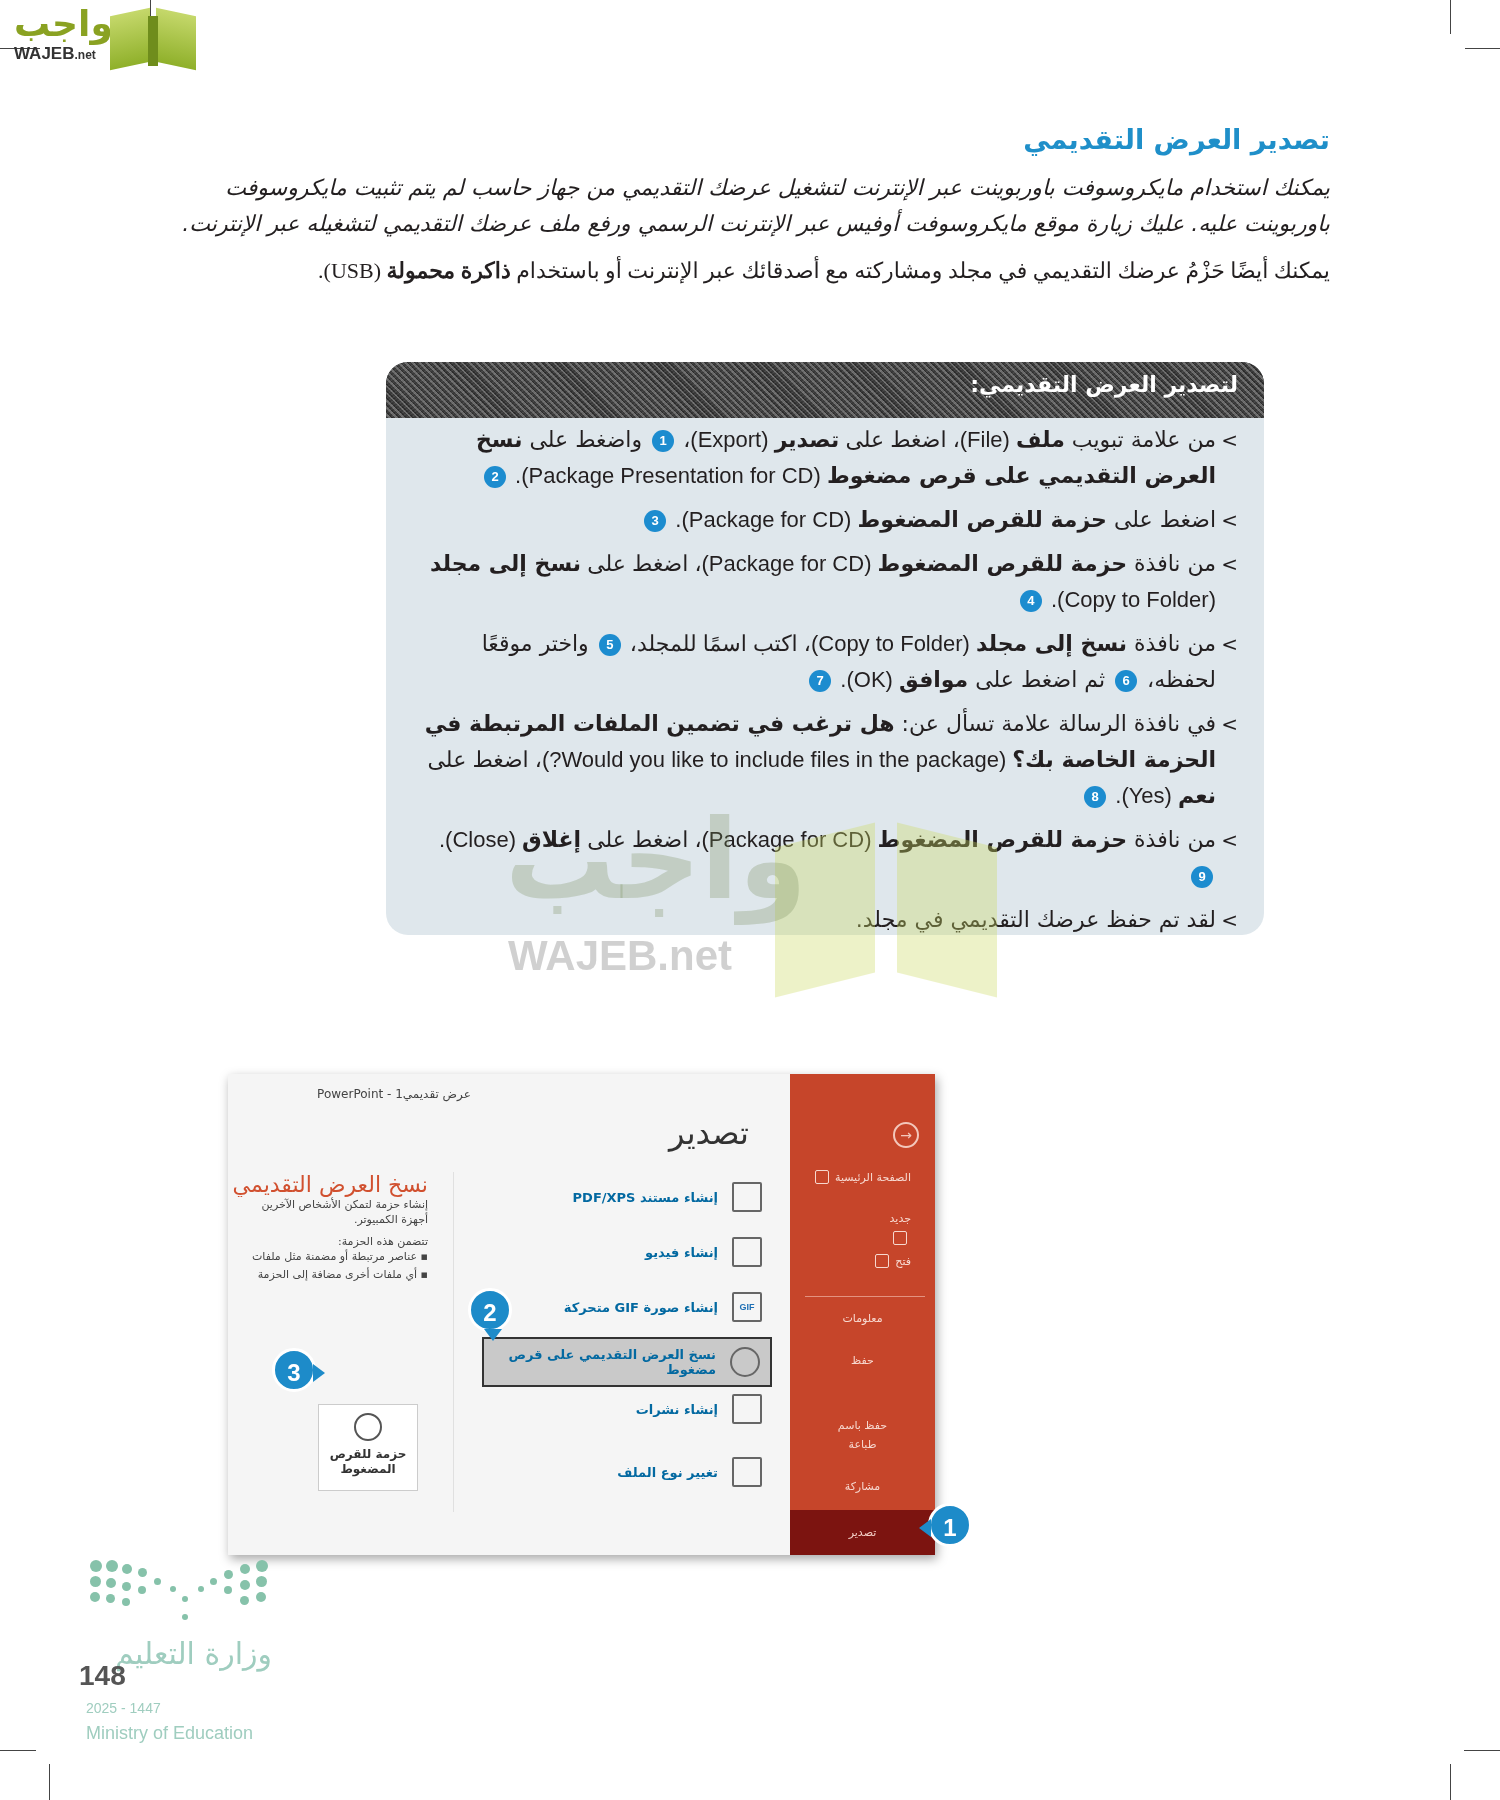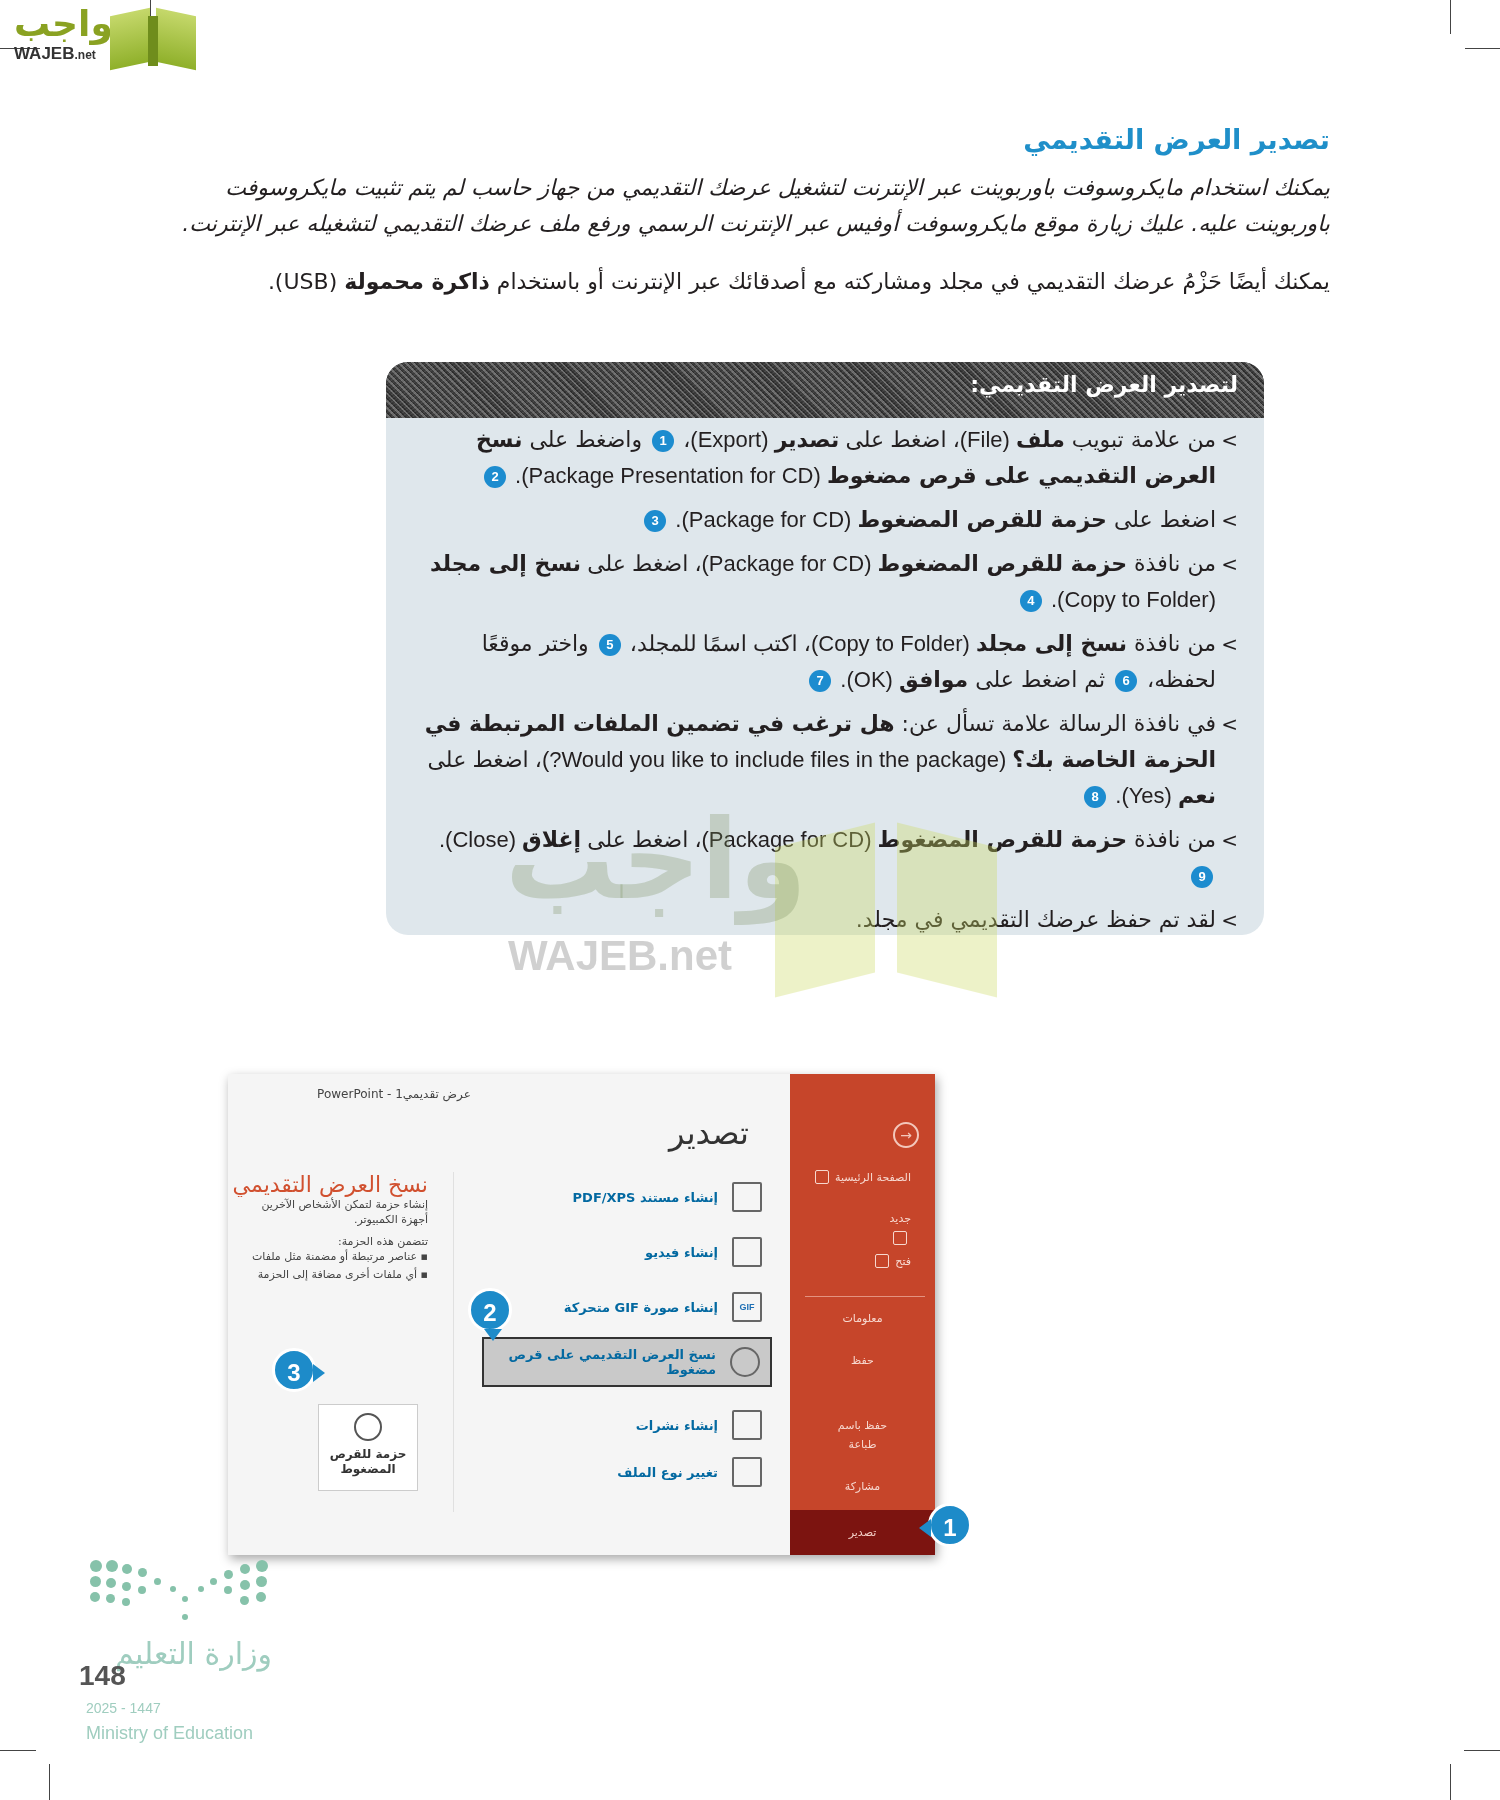--- a/index.html
+++ b/index.html
@@ -16,21 +16,21 @@
   .book { position: absolute; left: 100px; top: 4px; width: 86px; height: 58px; }
   .book .pg { position: absolute; bottom: 0; width: 40px; height: 54px; background: #a6c13a; }
   .book .pg.l { left: 0; transform: skewY(-12deg); background: linear-gradient(180deg,#c5d86b,#8fb02a); }
   .book .pg.r { right: 0; transform: skewY(12deg); background: linear-gradient(180deg,#c5d86b,#8fb02a); }
   .book .mid { position: absolute; left: 38px; bottom: 0; width: 10px; height: 50px; background: #6f8d1c; }
 
   
   .title { position: absolute; right: 170px; top: 124px; font-size: 27px; font-weight: bold; color: #1f8fc9; direction: rtl; text-align: right; }
   .para { position: absolute; right: 170px; left: 150px; direction: rtl; text-align: right; font-size: 22px; line-height: 36px; color: #231f20; }
   .para.p1 { top: 170px; font-style: italic; }
-  .para.p2 { top: 264px; }
+  .para.p2 { top: 253px; font-family: Liberation Serif, serif; }
   .para b { font-weight: bold; }
 
   
   .ibox { position: absolute; left: 386px; top: 362px; width: 878px; height: 573px; background: #dfe7ec; border-radius: 22px; overflow: hidden; }
   .ibox-head { height: 56px; background:
       repeating-linear-gradient(45deg, #3a3a3a 0 2px, #6a6a6a 2px 4px, #2c2c2c 4px 5px),
       #4a4a4a; position: relative; }
   .ibox-head::after { content:""; position:absolute; inset:0; background: repeating-linear-gradient(-35deg, rgba(255,255,255,0.08) 0 1px, transparent 1px 3px); }
   .ibox-title { position: absolute; right: 26px; top: 10px; color: #fff; font-size: 22px; font-weight: bold; direction: rtl; z-index: 2; }
   .steps { position: absolute; top: 60px; right: 0; left: 0; padding: 0 26px 0 26px; direction: rtl; }
@@ -195,21 +195,21 @@
       <span class="lbl">إنشاء فيديو</span>
     </div>
     <div class="ex-item" style="top:110px;">
       <span class="ic">GIF</span>
       <span class="lbl">إنشاء صورة GIF متحركة</span>
     </div>
     <div class="ex-item selected" style="top:165px;">
       <span class="ic disc"></span>
       <span class="lbl">نسخ العرض التقديمي على قرص مضغوط</span>
     </div>
-    <div class="ex-item" style="top:228px;">
+    <div class="ex-item" style="top:212px;">
       <span class="ic"></span>
       <span class="lbl">إنشاء نشرات</span>
     </div>
     <div class="ex-item" style="top:275px;">
       <span class="ic"></span>
       <span class="lbl">تغيير نوع الملف</span>
     </div>
   </div>
 
   <div class="ppt-side">

